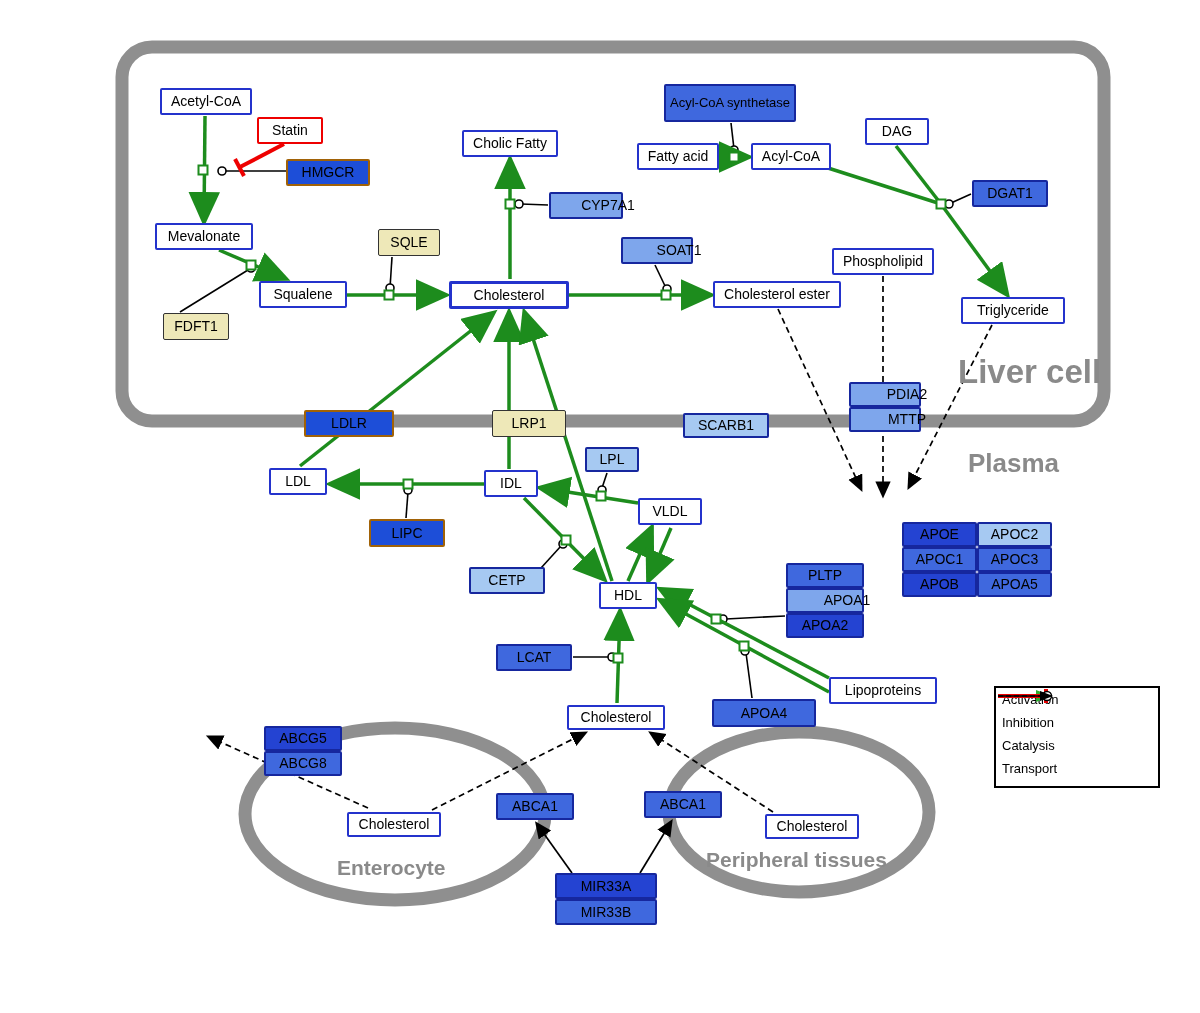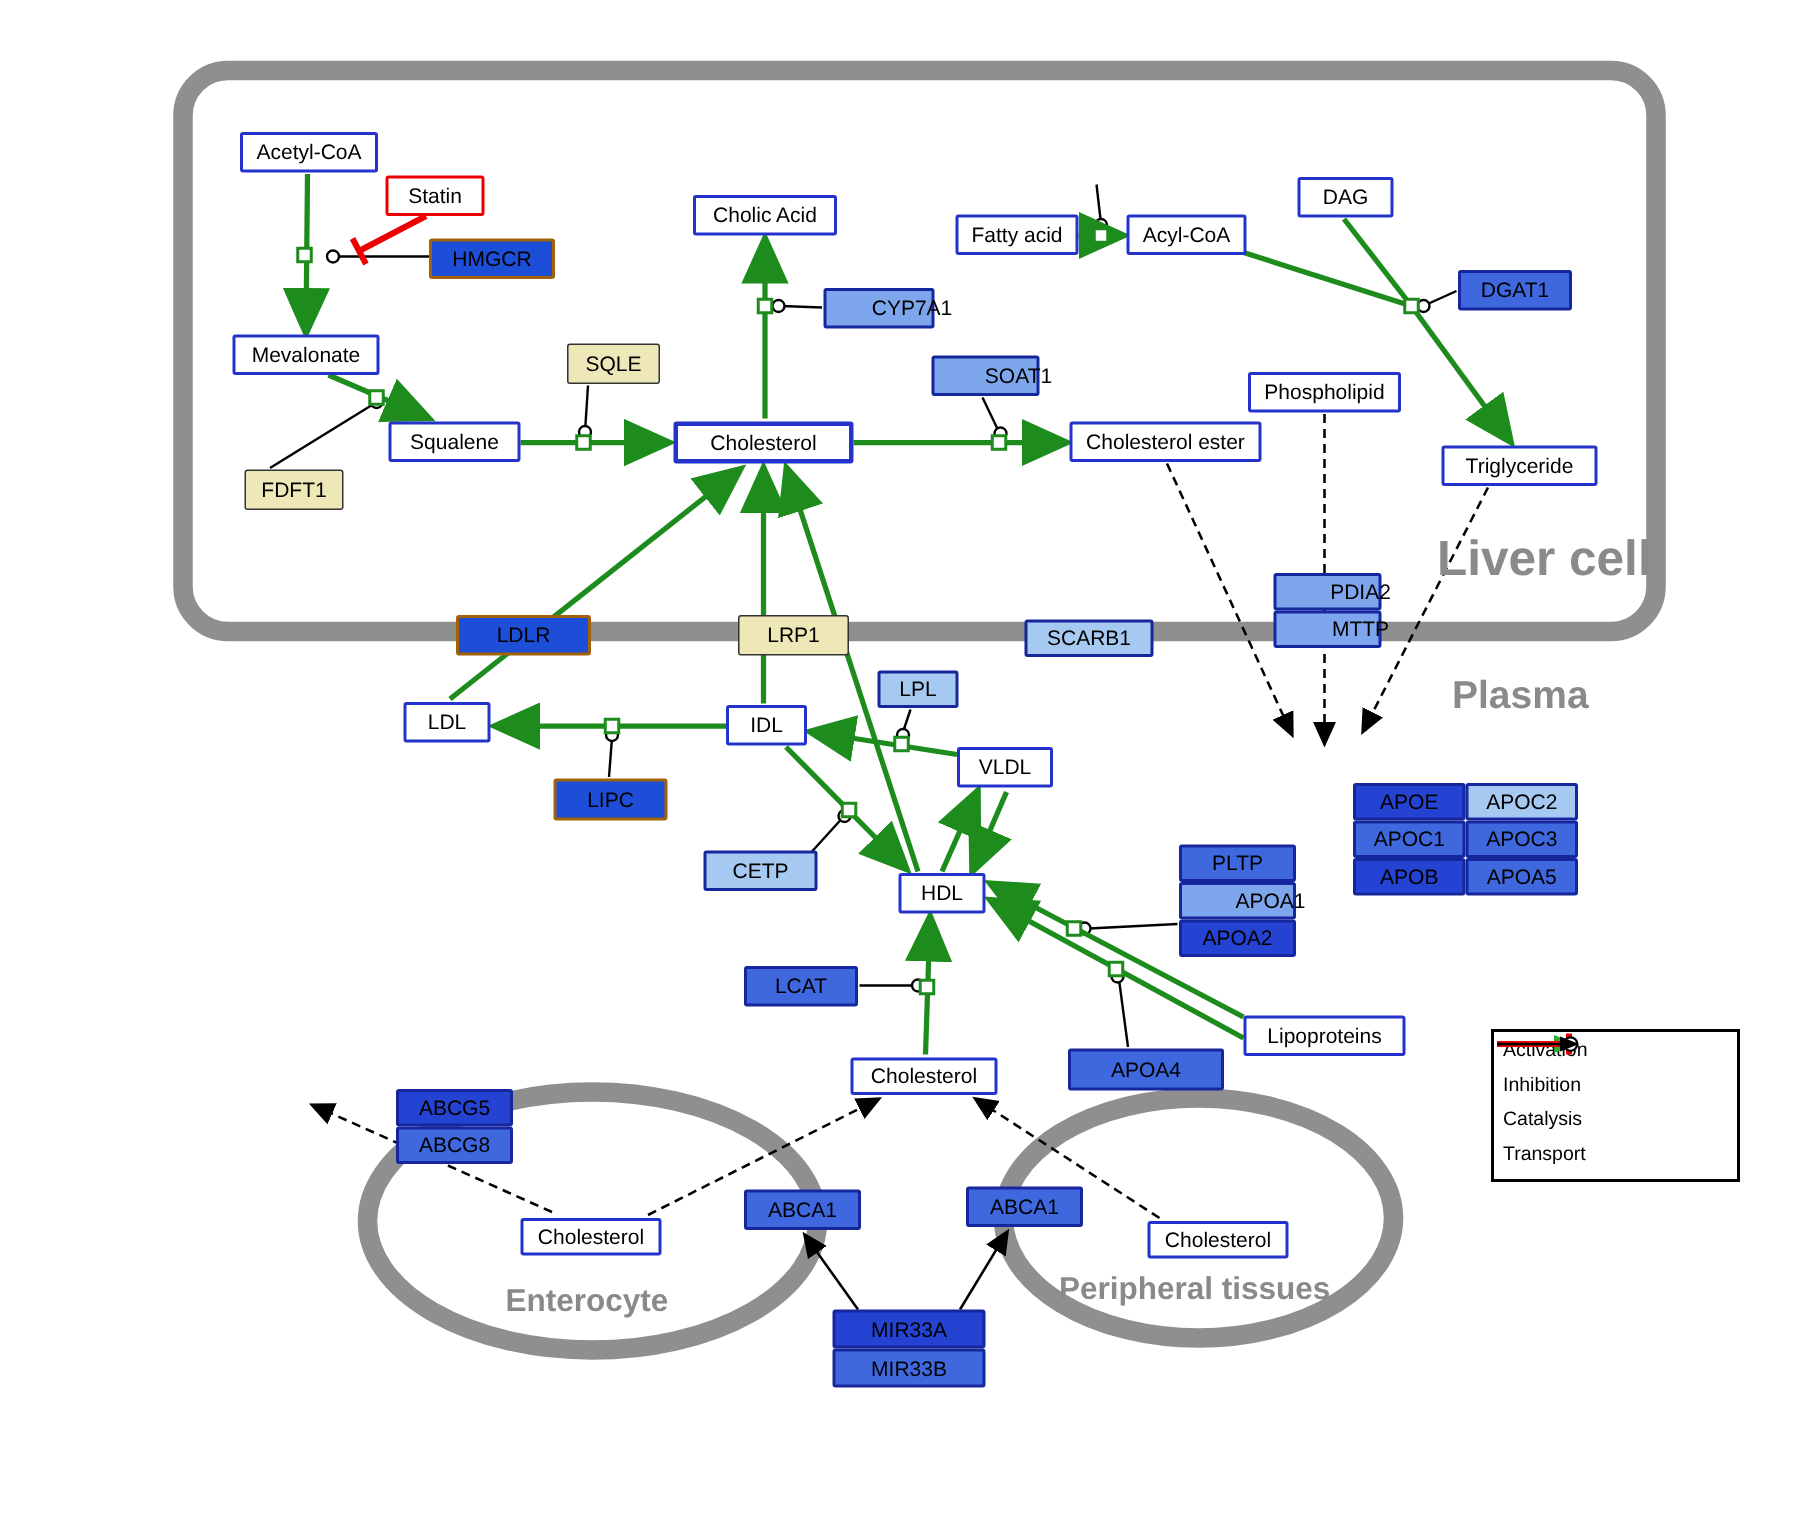--- a/index.html
+++ b/index.html
@@ -135,24 +135,25 @@
 </svg>
 
 <div class="node met" style="left:160px;top:88px;width:92px;height:27px">Acetyl-CoA</div>
 <div class="node statin" style="left:257px;top:117px;width:66px;height:27px">Statin</div>
 <div class="node g-yellow" style="left:286px;top:159px;width:84px;height:27px">HMGCR</div>
 <div class="node met" style="left:155px;top:223px;width:98px;height:27px">Mevalonate</div>
 <div class="node g-khaki" style="left:362px;top:229px;width:62px;height:27px">SQLE</div>
 <div class="node g-khaki" style="left:147px;top:313px;width:66px;height:27px">FDFT1</div>
 <div class="node met" style="left:259px;top:281px;width:88px;height:27px">Squalene</div>
 <div class="node met-main met" style="left:449px;top:281px;width:120px;height:28px">Cholesterol</div>
-<div class="node met" style="left:462px;top:130px;width:96px;height:27px">Cholic Acid</div>
+<div class="node met" style="left:462px;top:130px;width:96px;height:27px">Cholic Fatty</div>
 <div class="node g-mlight" style="left:549px;top:192px;width:74px;height:27px">CYP7A1</div>
 <div class="node g-mlight" style="left:621px;top:237px;width:72px;height:27px">SOAT1</div>
 <div class="node met" style="left:713px;top:281px;width:128px;height:27px">Cholesterol ester</div>
+<div class="node g-med small" style="left:664px;top:84px;width:132px;height:38px">Acyl-CoA synthetase</div>
 <div class="node met" style="left:637px;top:143px;width:82px;height:27px">Fatty acid</div>
 <div class="node met" style="left:751px;top:143px;width:80px;height:27px">Acyl-CoA</div>
 <div class="node met" style="left:865px;top:118px;width:64px;height:27px">DAG</div>
 <div class="node g-med" style="left:972px;top:180px;width:76px;height:27px">DGAT1</div>
 <div class="node met" style="left:832px;top:248px;width:102px;height:27px">Phospholipid</div>
 <div class="node met" style="left:961px;top:297px;width:104px;height:27px">Triglyceride</div>
 <div class="node g-mlight" style="left:849px;top:382px;width:72px;height:25px">PDIA2</div>
 <div class="node g-mlight" style="left:849px;top:407px;width:72px;height:25px">MTTP</div>
 <div class="node g-yellow" style="left:304px;top:410px;width:90px;height:27px">LDLR</div>
 <div class="node g-khaki" style="left:476px;top:410px;width:74px;height:27px">LRP1</div>

